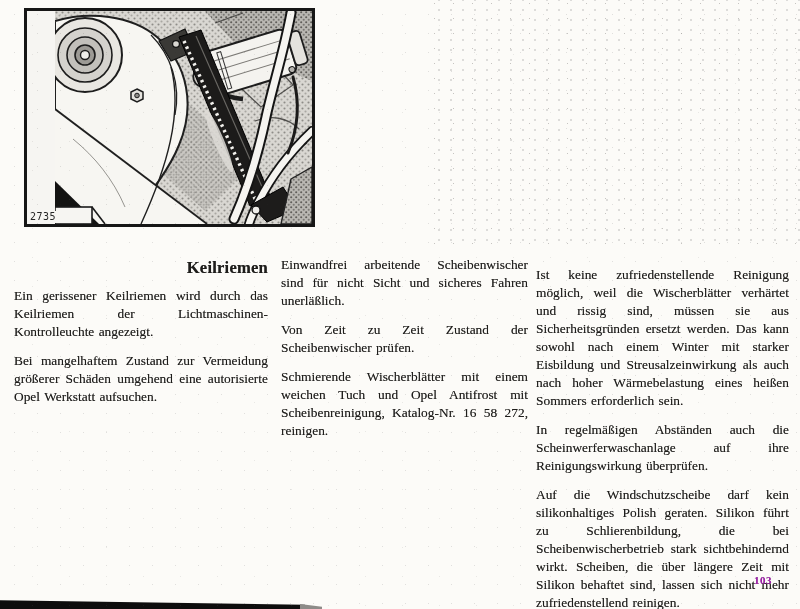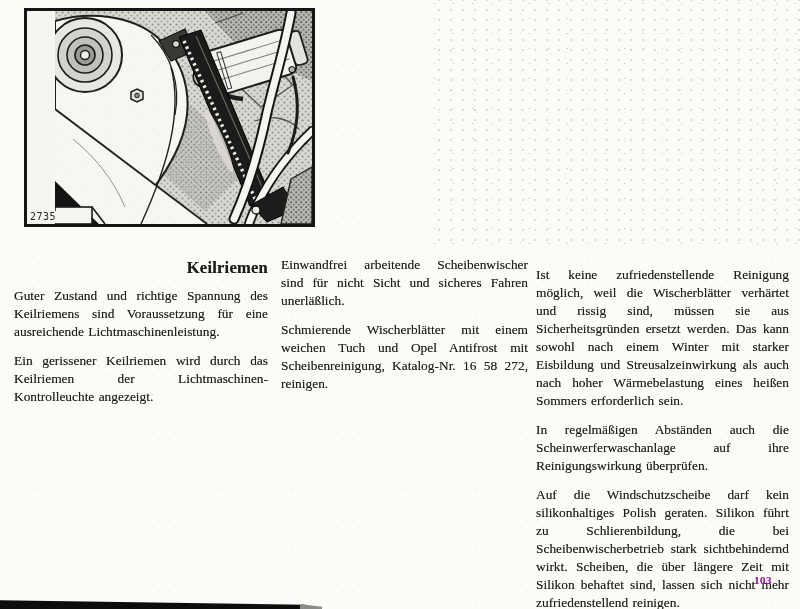--- a/index.html
+++ b/index.html
@@ -165,26 +165,27 @@
       <polygon points="0,170 44,213 0,213" fill="#131312"></polygon>
 
       <rect x="0" y="196" width="37" height="17" fill="#f6f5f2" stroke="#1b1b1b" stroke-width="1.6"></rect>
       <path d="M37,196 L50,213" stroke="#1b1b1b" stroke-width="1.6" fill="none"></path>
     </svg>
     <span class="fig-num">2735</span>
   </figure>
 
   <section class="col col1">
     <h2>Keilriemen</h2>
-    <p>Guter Zustand und richtige Spannung des Keilriemens sind Voraussetzung für eine ausreichende Lichtmaschinenleistung.</p>
     <p>Ein gerissener Keilriemen wird durch das Keilriemen der Lichtmaschinen-Kontrolleuchte angezeigt.</p>
+    <p>Bei mangelhaftem Zustand zur Vermeidung größerer Schäden umgehend eine autorisierte Opel Werkstatt aufsuchen.</p>
   </section>
 
   <section class="col col2">
     <p>Einwandfrei arbeitende Scheibenwischer sind für nicht Sicht und sicheres Fahren unerläßlich.</p>
+    <p>Von Zeit zu Zeit Zustand der Scheibenwischer prüfen.</p>
     <p>Schmierende Wischerblätter mit einem weichen Tuch und Opel Antifrost mit Scheibenreinigung, Katalog-Nr. 16 58 272, reinigen.</p>
   </section>
 
   <section class="col col3">
     <p>Ist keine zufriedenstellende Reinigung möglich, weil die Wischerblätter verhärtet und rissig sind, müssen sie aus Sicherheitsgründen ersetzt werden. Das kann sowohl nach einem Winter mit starker Eisbildung und Streusalzeinwirkung als auch nach hoher Wärmebelastung eines heißen Sommers erforderlich sein.</p>
     <p>In regelmäßigen Abständen auch die Scheinwerferwaschanlage auf ihre Reinigungswirkung überprüfen.</p>
     <p>Auf die Windschutzscheibe darf kein silikonhaltiges Polish geraten. Silikon führt zu Schlierenbildung, die bei Scheibenwischerbetrieb stark sichtbehindernd wirkt. Scheiben, die über längere Zeit mit Silikon behaftet sind, lassen sich nicht mehr zufriedenstellend reinigen.</p>
   </section>
 
   <div class="page-number">103</div>

